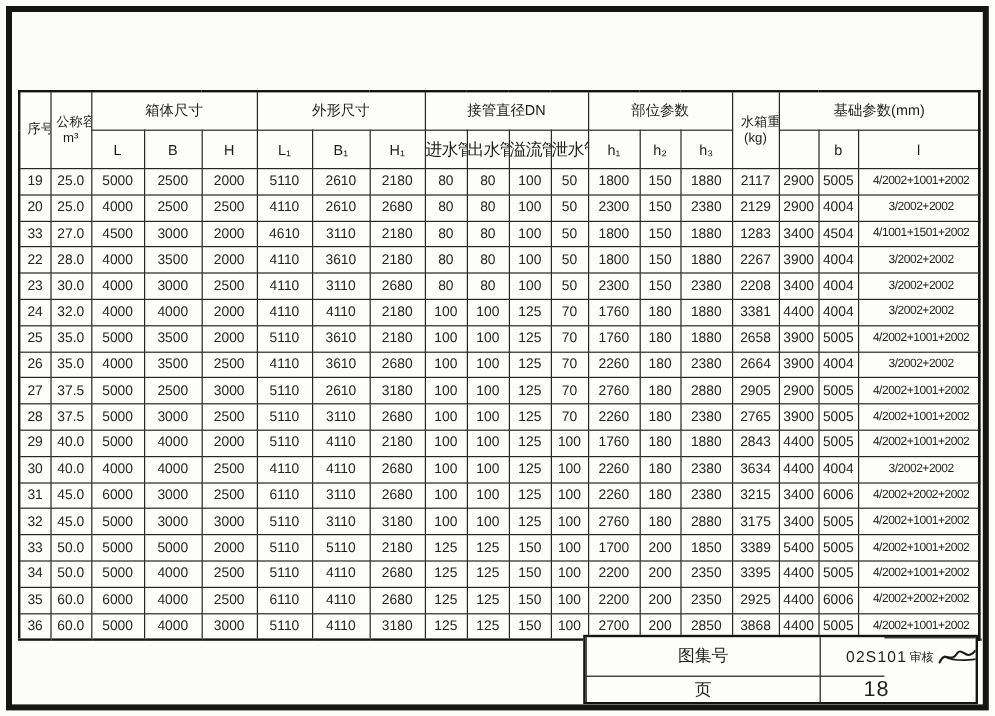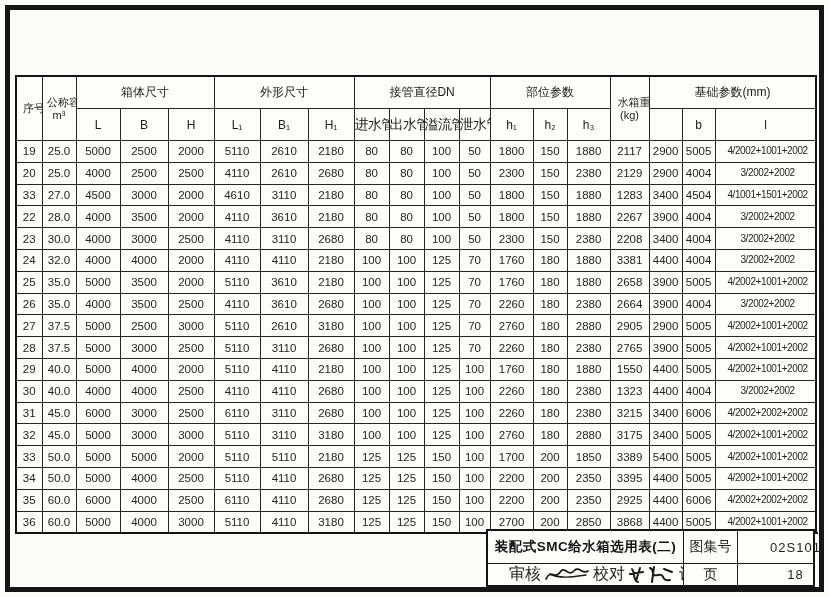--- a/index.html
+++ b/index.html
@@ -53,24 +53,24 @@
     background:#fdfdfc;border:2px solid #141414;box-sizing:border-box;
     display:grid;grid-template-columns:1fr 54px 76px;grid-template-rows:32px 1fr;
   }
   .title-block>div{display:flex;align-items:center;justify-content:center;box-sizing:border-box;}
   .tb-name{font-size:13.5px;font-weight:bold;letter-spacing:.5px;white-space:nowrap;color:#141414;}
   .tb-atlas-label,.tb-page-label{border-left:1.5px solid #1b1b1b;font-size:14px;}
   .tb-atlas-no,.tb-page-no{border-left:1.5px solid #1b1b1b;font-size:13px;letter-spacing:1px;padding-left:40px;}
   .tb-sigs,.tb-atlas-label2{border-top:1.5px solid #1b1b1b;}
   .tb-sigs{
     border-top:1.5px solid #1b1b1b;justify-content:flex-start !important;
-    padding-left:21px;font-size:16px;white-space:nowrap;overflow:hidden;
+    padding-left:21px;font-size:10px;white-space:nowrap;overflow:hidden;
   }
   .tb-page-label{border-top:1.5px solid #1b1b1b;}
-  .tb-page-no{border-top:1.5px solid #1b1b1b;font-size:13px;}
+  .tb-page-no{border-top:1.5px solid #1b1b1b;font-size:18px;}
   .sig-label{flex:0 0 auto;color:#222;}
   svg.sig{flex:0 0 auto;margin:0 1px;}
   svg.sig path{stroke:#1a1a1a;fill:none;stroke-linecap:round;}
 </style>
 </head>
 <body>
 
 <div class="screen">
   <div class="frame"></div>
 
@@ -348,42 +348,42 @@
           <td>5110</td>
           <td>4110</td>
           <td>2180</td>
           <td>100</td>
           <td>100</td>
           <td>125</td>
           <td>100</td>
           <td>1760</td>
           <td>180</td>
           <td>1880</td>
-          <td>1550</td>
+          <td>2843</td>
           <td>4400</td>
           <td>5005</td>
           <td class="strut-cell">4/2002+1001+2002</td>
         </tr>
         <tr>
           <td>30</td>
           <td>40.0</td>
           <td>4000</td>
           <td>4000</td>
           <td>2500</td>
           <td>4110</td>
           <td>4110</td>
           <td>2680</td>
           <td>100</td>
           <td>100</td>
           <td>125</td>
           <td>100</td>
           <td>2260</td>
           <td>180</td>
           <td>2380</td>
-          <td>1323</td>
+          <td>3634</td>
           <td>4400</td>
           <td>4004</td>
           <td class="strut-cell">3/2002+2002</td>
         </tr>
         <tr>
           <td>31</td>
           <td>45.0</td>
           <td>6000</td>
           <td>3000</td>
           <td>2500</td>
@@ -504,21 +504,20 @@
           <td>2850</td>
           <td>3868</td>
           <td>4400</td>
           <td>5005</td>
           <td class="strut-cell">4/2002+1001+2002</td>
         </tr>
       </tbody>
   </table>
 
   <div class="title-block">
-    <div class="tb-name">装配式SMC给水箱选用表(二)</div>
     <div class="tb-atlas-label">图集号</div>
     <div class="tb-atlas-no">02S101</div>
     <div class="tb-sigs">
       <span class="sig-label">审核</span>
       <svg class="sig" width="50" height="20" viewBox="0 0 50 20">
         <path d="M4 14 C9 3,13 16,19 6 C23 1,26 13,33 5 C37 1,41 10,46 6" stroke-width="1.8"></path>
         <path d="M8 9 C18 14,30 12,44 10" stroke-width="1.4"></path>
       </svg>
       <span class="sig-label">校对</span>
       <svg class="sig" width="52" height="20" viewBox="0 0 52 20">

